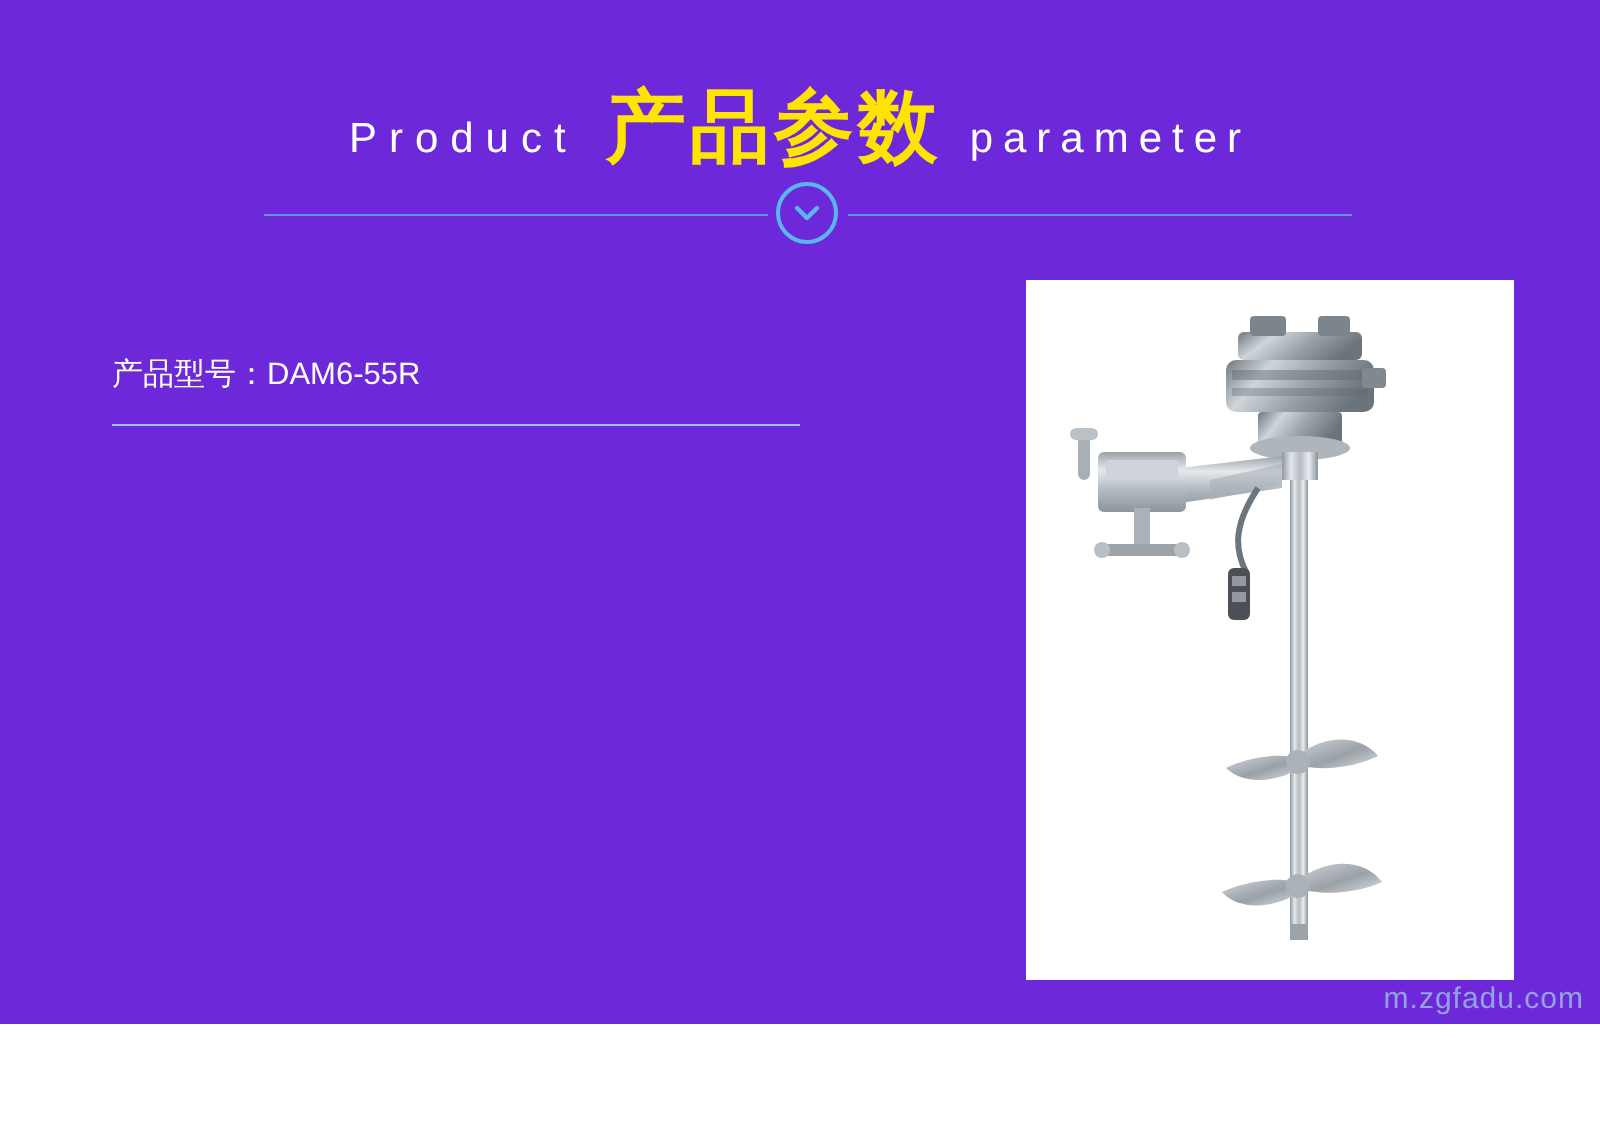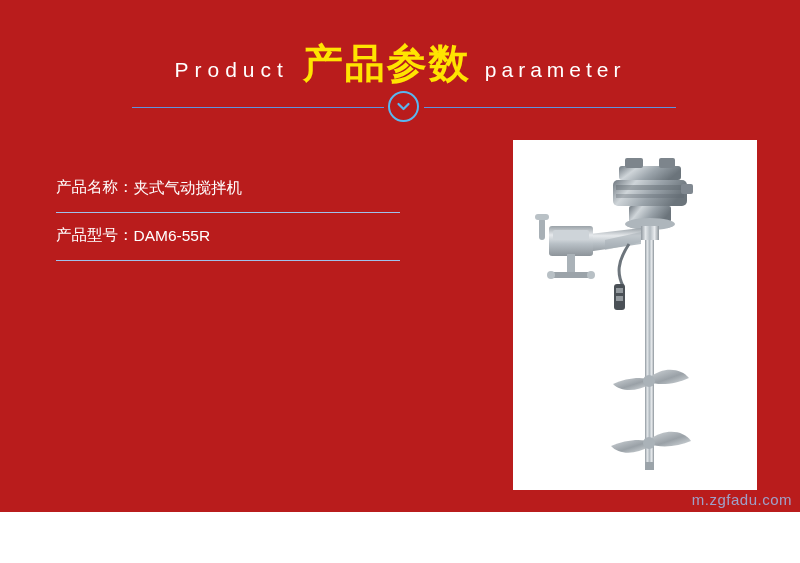--- a/index.html
+++ b/index.html
@@ -10,21 +10,21 @@
     width: 800px;
     height: 563px;
     background: #ffffff;
     font-family: "Liberation Sans", sans-serif;
     overflow: hidden;
   }
   .page {
     position: relative;
     width: 800px;
     height: 512px;
-    background: #b91c1c;
+    background: #6d28d9;
     overflow: hidden;
   }
   
   .header {
     position: absolute;
     left: 0;
     top: 0;
     width: 800px;
     height: 131px;
   }
@@ -157,26 +157,20 @@
     <div class="rule-right"></div>
     <div class="chevron-circle">
       <svg width="27" height="27" viewBox="0 0 27 27" aria-hidden="true">
         <polyline points="8.5,11 13.5,16 18.5,11" fill="none" stroke="#59b7f0" stroke-width="2.2" stroke-linecap="round" stroke-linejoin="round"></polyline>
       </svg>
     </div>
   </div>
 
   <div class="specs">
 
-    <div class="spec-row">
-      <div class="spec-inner">
-        <span class="spec-label">产品名称：</span>
-        <span class="spec-value">夹式气动搅拌机</span>
-      </div>
-    </div>
 
 
     <div class="spec-row">
       <div class="spec-inner">
         <span class="spec-label">产品型号：</span>
         <span class="spec-value">DAM6-55R</span>
       </div>
     </div>
 
 

